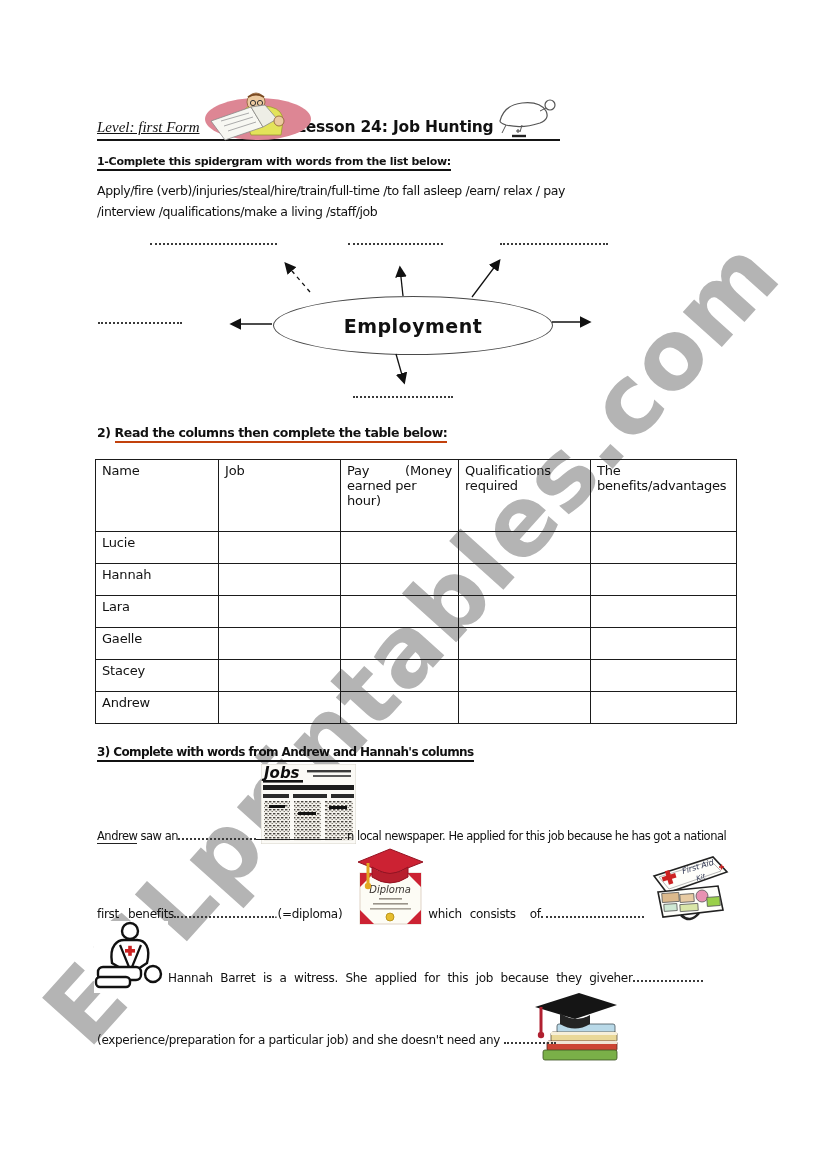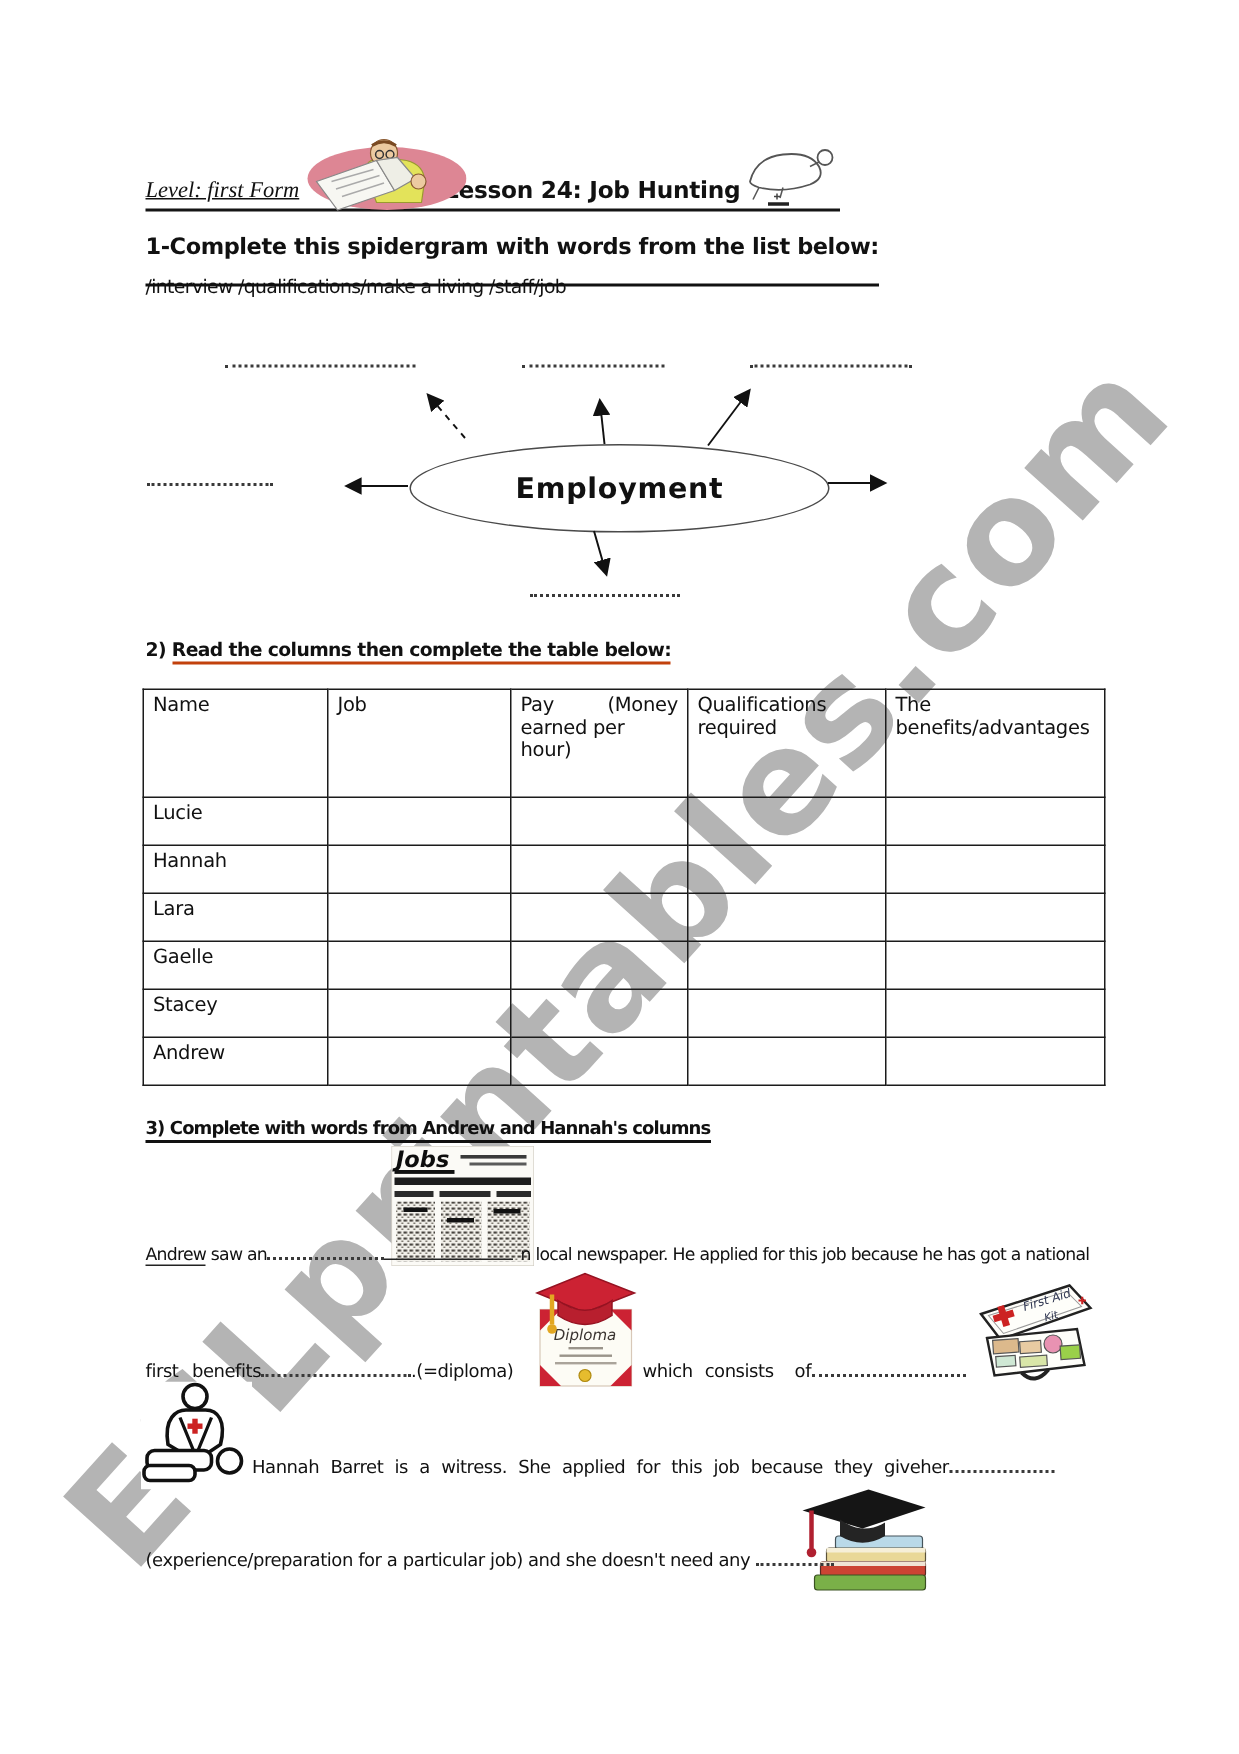--- a/index.html
+++ b/index.html
@@ -10,22 +10,22 @@
   #watermark{position:absolute;left:412px;top:642px;transform:translate(-50%,-50%) rotate(-48deg);
     font-size:96px;font-weight:bold;color:#b4b4b4;letter-spacing:2px;white-space:nowrap;z-index:1;
     font-family:"DejaVu Sans",sans-serif;}
   .z2{z-index:2;} .z3{z-index:3;}
   
   #level-label{left:97px;top:119px;font-family:"Liberation Serif",serif;font-style:italic;
     font-size:15px;text-decoration:underline;z-index:3;}
   #header-rule{left:97px;top:139px;width:463px;border-bottom:2px solid #151515;z-index:2;}
   #lesson-title{left:296px;top:118px;font-size:15.5px;font-weight:bold;letter-spacing:-0.2px;z-index:2;}
   
-  #heading1{left:97px;top:155px;font-size:15px;font-weight:bold;letter-spacing:-0.3px;
-    border-bottom:2px solid #111;padding-bottom:16px;z-index:3;}
+  #heading1{left:97px;top:155px;font-size:11px;font-weight:bold;letter-spacing:-0.3px;
+    border-bottom:2px solid #111;padding-bottom:1px;z-index:3;}
   #wordlist{left:97px;top:180px;width:620px;font-size:12.5px;letter-spacing:-0.4px;line-height:21px;z-index:3;}
   
   .dotted{border-bottom:2px dotted #3a3a3a;height:0;z-index:3;}
   #ellipse{left:273px;top:296px;width:278px;height:57px;border:1.2px solid #4a4a4a;border-radius:50%;
     display:flex;align-items:center;justify-content:center;z-index:3;background:transparent;}
   #ellipse span{font-size:19px;font-weight:bold;letter-spacing:0.5px;}
   #arrow-svg{left:90px;top:240px;z-index:3;}
   
   #heading2{left:97px;top:425px;font-size:12.5px;font-weight:bold;letter-spacing:-0.4px;z-index:3;}
   #heading2 .u{border-bottom:2px solid #c2410c;padding-bottom:1px;}
@@ -81,20 +81,21 @@
     <circle cx="58" cy="10" r="5" fill="none" stroke="#555" stroke-width="1.2"></circle>
     <line x1="48" y1="16" x2="54" y2="13" stroke="#555" stroke-width="1"></line>
     <line x1="14" y1="30" x2="10" y2="38" stroke="#555" stroke-width="1"></line>
     <line x1="30" y1="30" x2="28" y2="37" stroke="#555" stroke-width="1"></line>
     <path d="M20,41 l14,0" stroke="#222" stroke-width="2.4"></path>
     <path d="M24,36 l4,0 M26,34 l0,4" stroke="#444" stroke-width="1"></path>
   </svg>
 
   <div class="abs" id="heading1">1-Complete this spidergram with words from the list below:</div>
   <div class="abs" id="wordlist">
+    <div>Apply/fire (verb)/injuries/steal/hire/train/full-time /to fall asleep /earn/ relax / pay</div>
     <div>/interview /qualifications/make a living /staff/job</div>
   </div>
 
   <div class="abs dotted" style="left:150px;top:243px;width:127px;"></div>
   <div class="abs dotted" style="left:348px;top:243px;width:95px;"></div>
   <div class="abs dotted" style="left:500px;top:243px;width:108px;"></div>
   <div class="abs dotted" style="left:98px;top:322px;width:84px;"></div>
   <div class="abs dotted" style="left:353px;top:396px;width:100px;"></div>
 
   <div class="abs" id="ellipse">

